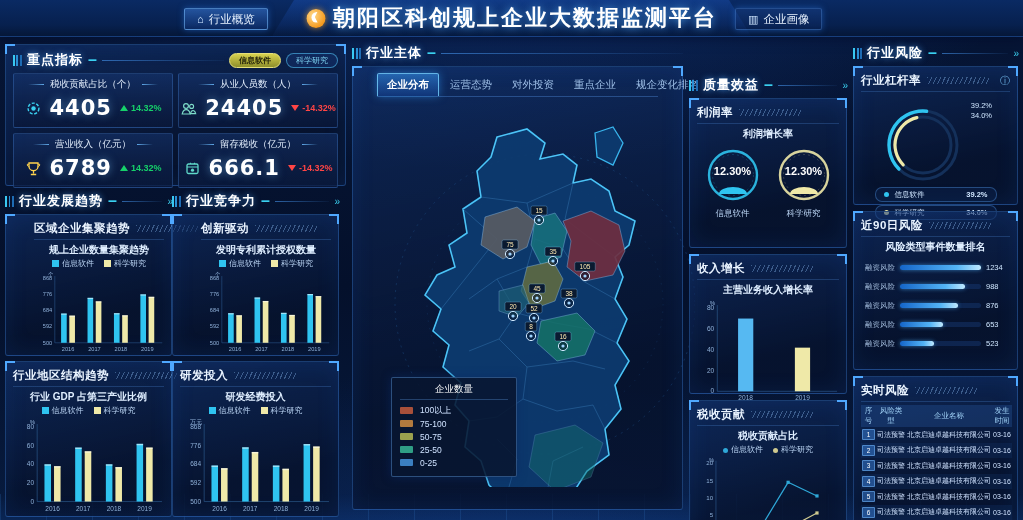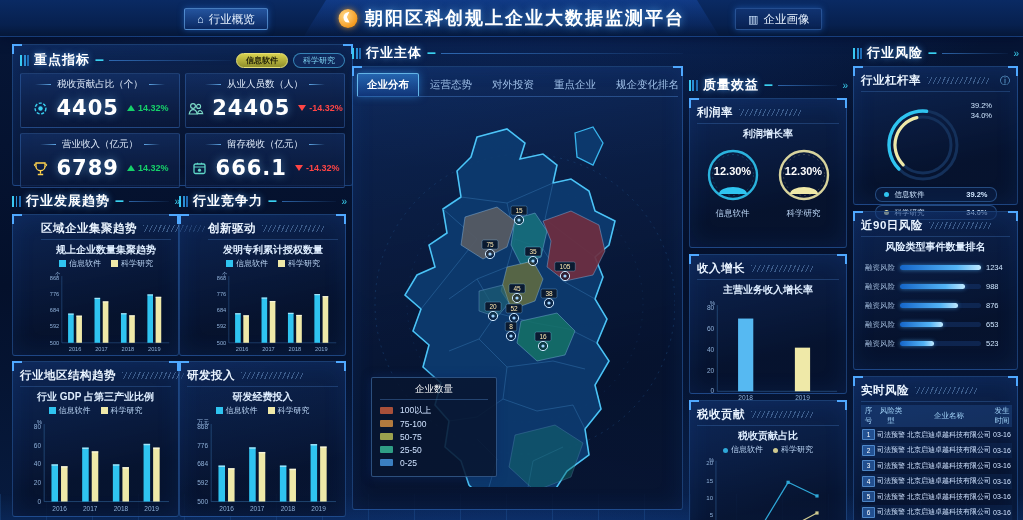--- a/index.html
+++ b/index.html
@@ -15,21 +15,21 @@
       repeating-linear-gradient(90deg, rgba(60,140,230,.35) 0 1px, transparent 1px 46px),
       linear-gradient(180deg, rgba(10,40,90,.0), rgba(25,90,190,.35));}
   
   #hdr{position:absolute;left:0;top:0;width:100%;height:36px;
     background:linear-gradient(180deg,#0a2a63 0%,#07204e 70%,#051738 100%);
     box-shadow:0 1px 0 rgba(60,140,255,.35), 0 3px 10px rgba(0,10,40,.6);}
   #hdr .titlewrap{position:absolute;left:50%;top:0;transform:translateX(-50%);height:36px;
     display:flex;align-items:center;gap:8px;padding:0 34px;
     background:linear-gradient(180deg,rgba(30,90,200,.35),rgba(10,35,90,.15));
     clip-path:polygon(22px 0,calc(100% - 22px) 0,100% 100%,0 100%);}
-  .app-title{font-size:18px;font-weight:bold;color:#fff;letter-spacing:2px;white-space:nowrap;
+  .app-title{font-size:22px;font-weight:bold;color:#fff;letter-spacing:2px;white-space:nowrap;
     text-shadow:0 0 8px rgba(90,180,255,.8);}
   .logo{width:19px;height:19px;border-radius:50%;background:radial-gradient(circle at 35% 35%,#ffd98a,#f59a1e 70%);
     position:relative;flex:0 0 auto;box-shadow:0 0 6px rgba(255,170,40,.7);}
   .logo:after{content:"";position:absolute;left:5px;top:3px;width:11px;height:11px;border-radius:50%;
     background:#fff;clip-path:polygon(0 0,60% 0,35% 50%,60% 100%,0 100%);}
   .nav-tab{position:absolute;top:8px;height:20px;display:flex;align-items:center;gap:5px;
     padding:0 12px;font-size:11.5px;color:#e8f3ff;cursor:pointer;
     background:linear-gradient(180deg,rgba(70,140,240,.45),rgba(20,60,140,.35));
     border:1px solid rgba(120,190,255,.55);border-radius:2px;box-shadow:0 0 6px rgba(40,120,230,.5);}
   .nav-tab.rt{background:linear-gradient(180deg,rgba(40,90,180,.25),rgba(15,45,110,.2));border-color:rgba(90,150,230,.35);}
@@ -53,21 +53,21 @@
   .sub-title{font-size:11.5px;font-weight:bold;color:#eaf4ff;white-space:nowrap;letter-spacing:.5px;}
   .hatch{width:62px;height:7px;opacity:.7;flex:0 0 auto;
     background:repeating-linear-gradient(115deg,rgba(150,200,255,.5) 0 1px,transparent 1px 4px);}
   .info-ic{margin-left:auto;font-size:10px;color:#6fb6e8;cursor:pointer;}
   .ch-title{text-align:center;font-size:10px;color:#dfeeff;font-weight:bold;margin:2px 0 1px;}
   .ch-legend{display:flex;justify-content:center;gap:10px;font-size:8px;color:#bcd6f5;margin:1px 0;}
   .ch-legend i{display:inline-block;width:7px;height:7px;margin-right:3px;vertical-align:-1px;}
   .ch-legend i.dot{border-radius:50%;width:5px;height:5px;}
   svg{display:block;}
   
-  #colA{position:absolute;left:12px;top:44px;width:341px;}
+  #colA{position:absolute;left:5px;top:44px;width:341px;}
   #kp{height:142px;}
   .kp-head{display:flex;align-items:center;gap:5px;height:18px;}
   .toggles{margin-left:auto;display:flex;gap:5px;}
   .pill{height:13px;line-height:13px;padding:0 9px;font-size:8px;border-radius:8px;cursor:pointer;}
   .pill.on{background:linear-gradient(180deg,#d8d24e,#8f8f2b);color:#20200a;font-weight:bold;border:1px solid #e6e07a;}
   .pill.off{background:rgba(20,50,110,.5);color:#7fd4f2;border:1px solid rgba(80,190,240,.6);}
   .cards{display:grid;grid-template-columns:1fr 1fr;gap:5px;margin-top:4px;}
   .stat-card{height:53px;border:1px solid rgba(70,130,210,.35);border-radius:2px;
     background:linear-gradient(180deg,rgba(25,58,120,.5),rgba(10,24,58,.75));position:relative;}
   .sc-label{display:flex;align-items:center;justify-content:center;gap:6px;font-size:9.5px;color:#e6f1ff;margin-top:4px;}
@@ -79,21 +79,21 @@
     text-shadow:0 0 8px rgba(120,200,255,.5);}
   .sc-delta{display:flex;align-items:center;gap:3px;font-size:9px;font-weight:bold;}
   .tri{width:0;height:0;border-left:4px solid transparent;border-right:4px solid transparent;}
   .up .tri{border-bottom:6px solid #16d06a;} .up .sc-delta{color:#16d06a;}
   .down .tri{border-top:6px solid #ff4545;} .down .sc-delta{color:#ff4545;}
   .twocol{display:flex;margin-top:6px;}
   .tcol{width:167px;}
   .p-ch1{height:142px;padding-left:28px;} .p-ch2{height:156px;margin-top:5px;}
   
   #center{position:absolute;left:352px;top:44px;width:331px;height:470px;}
-  #centerPanel{height:444px;margin-top:0;padding:5px 4px;}
+  #centerPanel{height:444px;margin-top:0;padding:5px 24px;}
   .tabs{display:flex;align-items:flex-end;gap:2px;border-bottom:1px solid rgba(80,140,220,.4);height:24px;margin-bottom:2px;}
   .tab{font-size:10.5px;color:#9fc0e8;padding:4px 9px;cursor:pointer;white-space:nowrap;}
   .tab.active{color:#fff;font-weight:bold;background:linear-gradient(180deg,rgba(60,160,255,.5),rgba(20,70,160,.45));
     border:1px solid rgba(120,210,255,.8);border-bottom:none;border-radius:2px 2px 0 0;box-shadow:0 0 8px rgba(50,160,255,.5);}
   #mapbox{position:relative;height:388px;}
   .maplegend{position:absolute;left:14px;bottom:10px;width:108px;background:rgba(8,22,48,.88);
     border:1px solid rgba(90,150,220,.45);border-radius:2px;padding:5px 8px 7px;box-shadow:0 0 10px rgba(10,40,100,.6);}
   .ml-title{font-size:9.5px;color:#fff;text-align:center;border-bottom:1px solid rgba(90,150,220,.35);padding-bottom:3px;margin-bottom:4px;}
   .ml-row{display:flex;align-items:center;gap:7px;font-size:8.5px;color:#cfe2ff;height:13px;}
   .ml-chip{width:13px;height:7px;border-radius:1px;flex:0 0 auto;}

